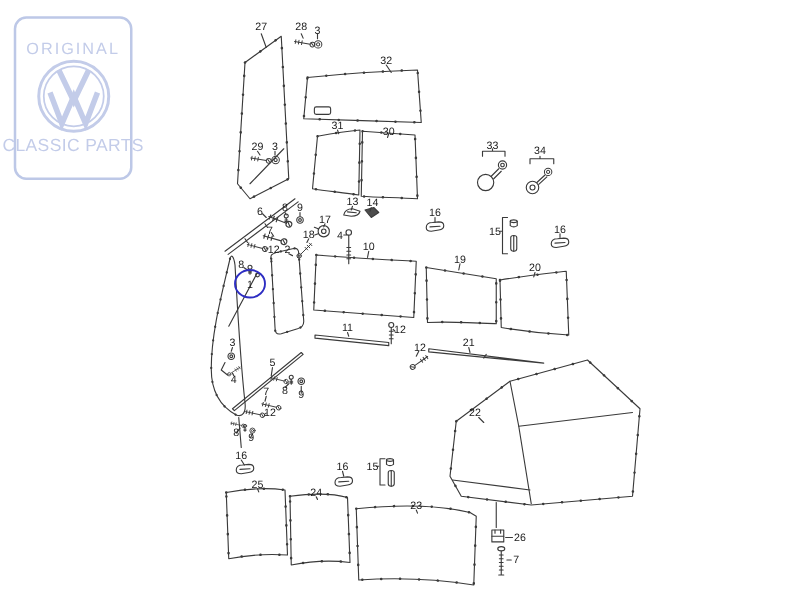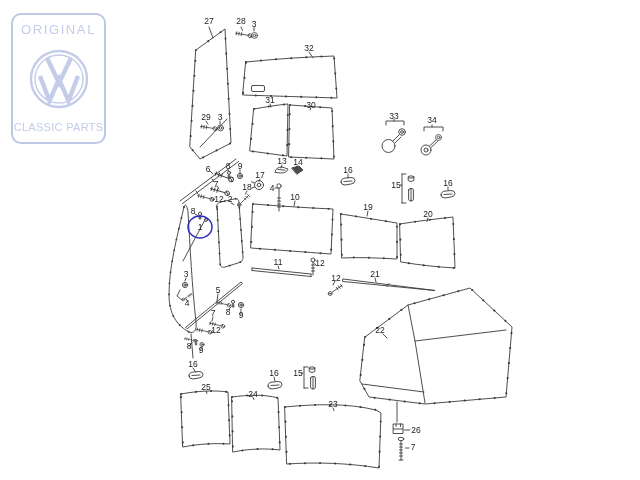--- a/index.html
+++ b/index.html
@@ -1,24 +1,24 @@
 <!DOCTYPE html>
 <html><head>
 <meta charset="utf-8">
 <style>
   html,body{margin:0;padding:0;background:#fff;}
   .stage{position:relative;width:640px;height:480px;background:#fff;overflow:hidden;
          font-family:"Liberation Sans",sans-serif;}
   
   .logo{position:absolute;left:11px;top:13px;width:95px;height:131px;
         border:2px solid #bdc8e7;border-radius:10px;color:#c3cce9;
-        display:flex;flex-direction:column;align-items:center;justify-content:space-between;
+        display:flex;flex-direction:column;align-items:center;justify-content:center;
         padding:7px 0 9px 0;box-sizing:border-box;background:#fff;}
   .logo-top{font-size:13px;letter-spacing:1.6px;}
-  .logo-bottom{font-size:11px;letter-spacing:.3px;white-space:nowrap;}
+  .logo-bottom{font-size:14px;letter-spacing:.3px;white-space:nowrap;}
   .roundel{stroke:#c3cce9;fill:none;}
   
   svg.diagram{position:absolute;left:0;top:0;}
   #art{stroke:#3a3a3a;fill:none;stroke-width:.9;stroke-linecap:round;stroke-linejoin:round;}
   #art .dots{stroke-width:2;stroke-dasharray:0.1 15;stroke-linecap:round;fill:none;}
   #art .dotsfine{stroke-width:1.8;stroke-dasharray:0.1 11;stroke-linecap:round;fill:none;}
   #art text{font-family:"Liberation Sans",sans-serif;font-size:8.5px;fill:#1b1b1b;stroke:none;
             text-anchor:middle;}
   #art .fillclip{fill:#4d4d4d;stroke:#3a3a3a;}
 </style>

